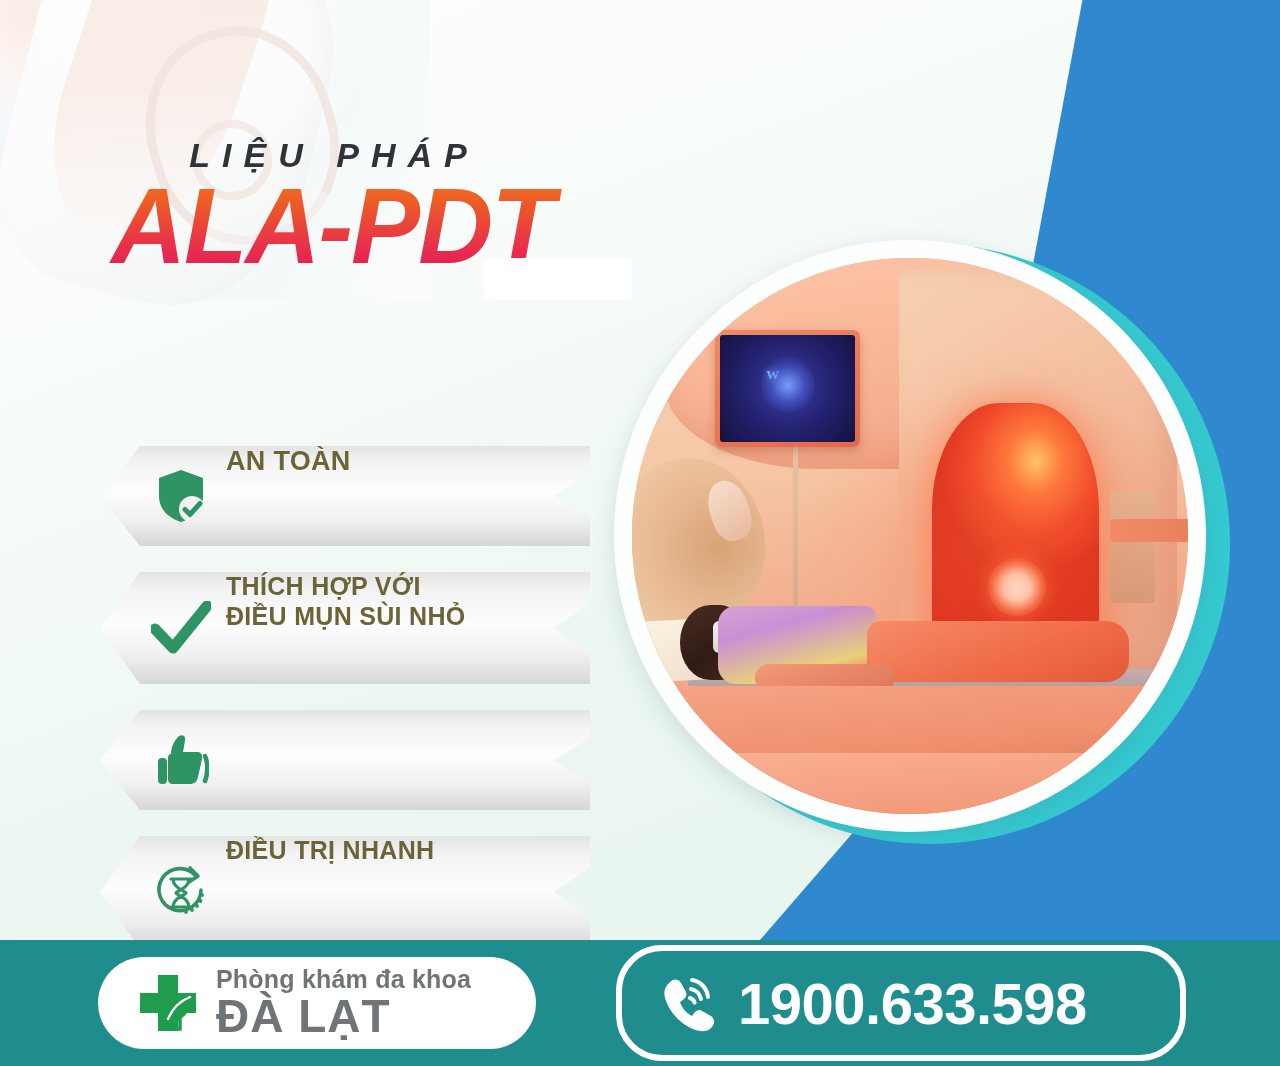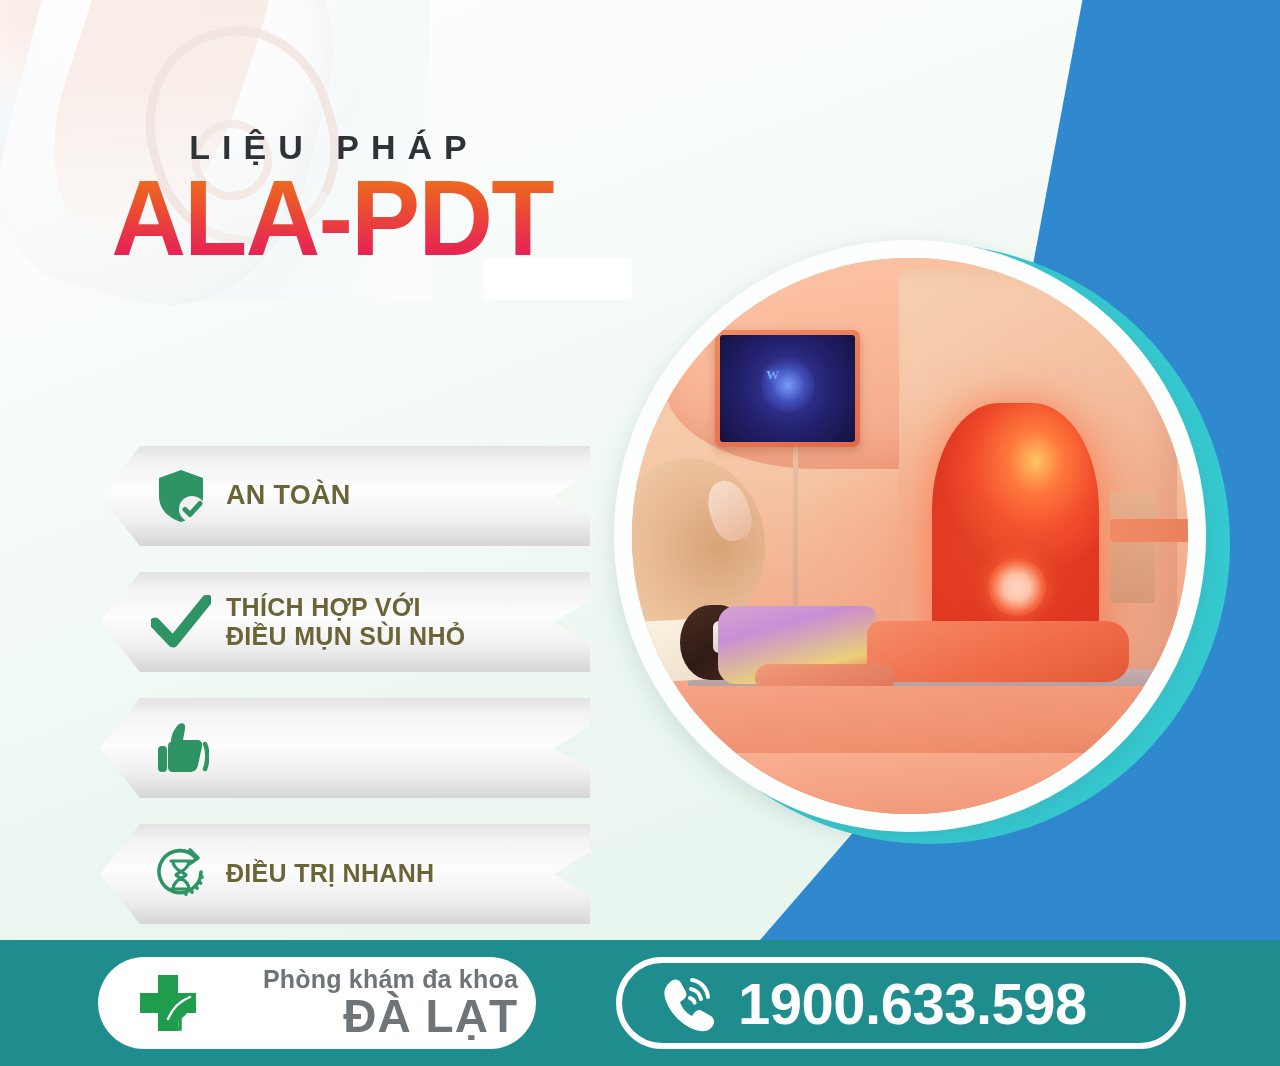--- a/index.html
+++ b/index.html
@@ -194,47 +194,47 @@
   .pm-sideslot{
     position:absolute;right:6%;top:42%;width:8%;height:20%;
     background:linear-gradient(#e5b693,#d49d7c);border-radius:3px;
   }
   .pm-sidearm{
     position:absolute;right:-4%;top:47%;width:18%;height:4%;
     background:linear-gradient(90deg,#f08f6d,#e87c58);border-radius:4px;
   }
 
   
-  .headline{position:absolute;left:0;top:128px;width:660px;}
+  .headline{position:absolute;left:0;top:136px;width:660px;font-style:italic;}
   .kicker{
     font-size:34px;font-weight:bold;letter-spacing:12px;color:#2e3338;
     text-align:center;padding-left:8px;
   }
   .brand{
     font-size:108px;font-weight:bold;letter-spacing:-2px;line-height:1.02;
     text-align:center;margin-top:-4px;padding-left:4px;
     background:linear-gradient(180deg,#ef7a1e 0%,#ec5a27 30%,#e8304b 68%,#e4175a 100%);
     -webkit-background-clip:text;background-clip:text;color:transparent;
     font-family:"Liberation Sans", sans-serif;
     transform:scaleX(.96);
   }
   .mask-box{
     position:absolute;left:484px;top:258px;width:148px;height:42px;background:#ffffff;
   }
 
   
   .badges{position:absolute;left:100px;top:446px;width:490px;}
   .badge{
     position:relative;height:100px;margin-bottom:26px;
-    display:flex;align-items:center;
+    display:flex;
     background:linear-gradient(180deg,#e3e3e3 0%,#f3f3f3 16%,#fdfdfd 46%,#f0f0f0 74%,#d6d6d6 100%);
     clip-path:polygon(40px 0, 100% 0, 100% 28%, calc(100% - 36px) 50%, 100% 72%, 100% 100%, 40px 100%, 0 50%);
     box-shadow:0 4px 8px rgba(120,135,130,.16);
   }
-  .badge.tall{height:100px;}
+  .badge.tall{height:112px;}
   .badge .ico{
     width:78px;margin-left:42px;display:flex;align-items:center;justify-content:center;
     flex:0 0 78px;
   }
   .badge .txt{
     color:#6b6437;font-weight:bold;font-size:27px;line-height:1.18;
     letter-spacing:.3px;margin-left:6px;
     text-shadow:0 1px 0 rgba(255,255,255,.65);
   }
   .badge .txt.two{font-size:25px;}
@@ -242,26 +242,26 @@
   
   .bottom{
     position:absolute;left:0;bottom:0;width:1280px;height:126px;background:#1f8c8d;
     display:flex;align-items:center;
   }
   .logo-pill{
     margin-left:98px;width:438px;height:92px;background:#ffffff;border-radius:46px;
     display:flex;align-items:center;padding-left:26px;box-sizing:border-box;
   }
   .logo-mark{width:88px;flex:0 0 88px;display:flex;align-items:center;justify-content:center;}
-  .logo-txt{margin-left:4px;text-align:right;flex:1;padding-right:18px;}
+  .logo-txt{margin-left:4px;text-align:left;flex:1;padding-right:18px;}
   .logo-l1{color:#6e7478;font-size:25px;font-weight:bold;letter-spacing:.2px;line-height:1.1;}
   .logo-l2{color:#6e7478;font-size:46px;font-weight:bold;letter-spacing:1px;line-height:1.05;margin-top:-2px;}
 
   .phone-pill{
-    margin-left:80px;width:570px;height:92px;border:6px solid #ffffff;border-radius:46px;
+    margin-left:80px;width:570px;height:116px;border:6px solid #ffffff;border-radius:46px;
     display:flex;align-items:center;box-sizing:border-box;padding-left:28px;
   }
   .phone-ico{width:74px;flex:0 0 74px;display:flex;align-items:center;justify-content:center;}
   .phone-num{
     color:#fdfdfd;font-size:58px;font-weight:bold;letter-spacing:-.5px;margin-left:14px;
   }
 </style>
 </head>
 <body>
 

